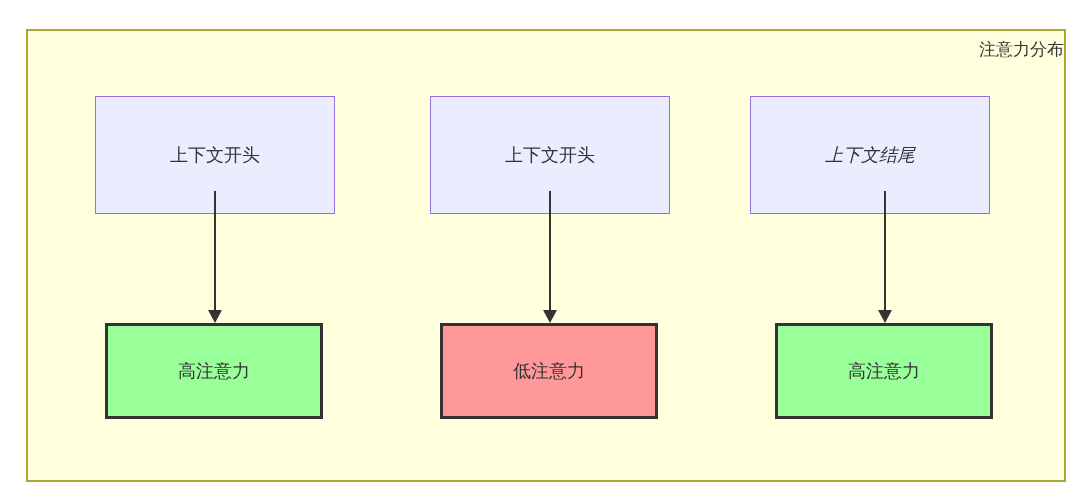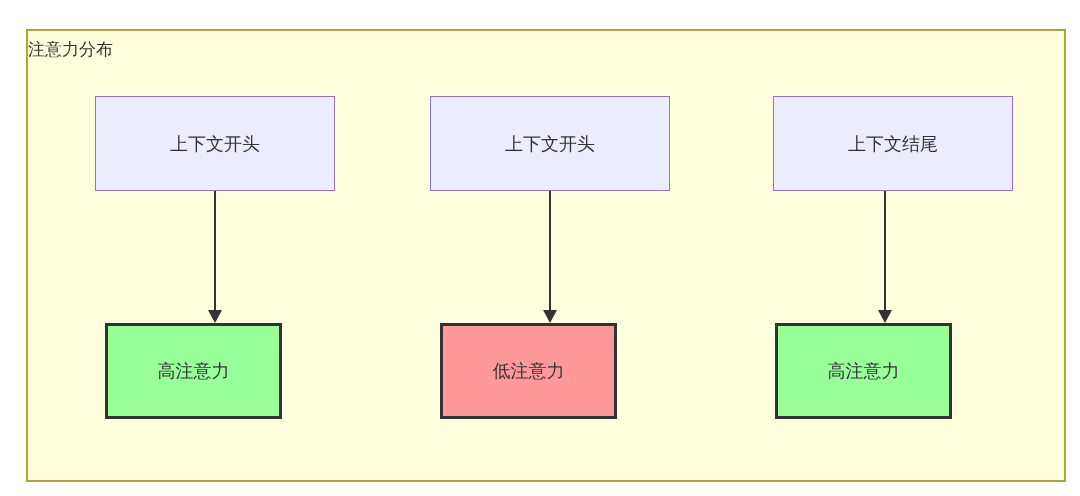--- a/index.html
+++ b/index.html
@@ -23,54 +23,54 @@
     height: 453px;
     box-sizing: border-box;
     background: var(--cluster-fill, #ffffde);
     border: 2px solid var(--cluster-border, #aaaa33);
   }
   .cluster-title {
     position: absolute;
     top: 7px;
     left: 0;
     right: 0;
-    text-align: left;
+    text-align: right;
     font-size: 17px;
     color: var(--text, #333333);
   }
   .node {
     position: absolute;
     display: flex;
     align-items: center;
     justify-content: center;
     box-sizing: border-box;
     font-size: 18px;
     color: var(--text, #333333);
     text-align: center;
     white-space: nowrap;
   }
   .node.source {
     top: 65px;
     width: 240px;
-    height: 95px;
+    height: 118px;
     background: var(--source-fill, #ececff);
     border: 1.5px solid var(--source-border, #9370db);
   }
   .node.target {
     top: 292px;
-    width: 177px;
+    width: 218px;
     height: 96px;
     border: 3px solid var(--target-border, #333333);
   }
   .node.target.high { background: var(--high-fill, #99ff99); }
   .node.target.low  { background: var(--low-fill, #ff9999); }
 
   .col1 .source { left: 67px; }
   .col2 .source { left: 402px; }
-  .col3 .source { left: 745px; }
+  .col3 .source { left: 722px; font-style: italic; }
   .col1 .target { left: 77px; }
   .col2 .target { left: 412px; text-align: right; }
   .col3 .target { left: 747px; }
 
   .arrow {
     position: absolute;
     top: 160px;
     width: 14px;
     height: 132px;
   }

